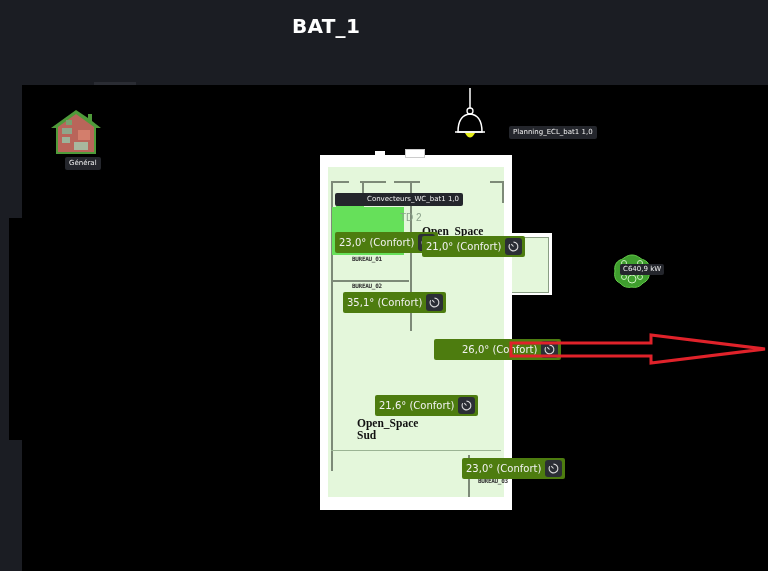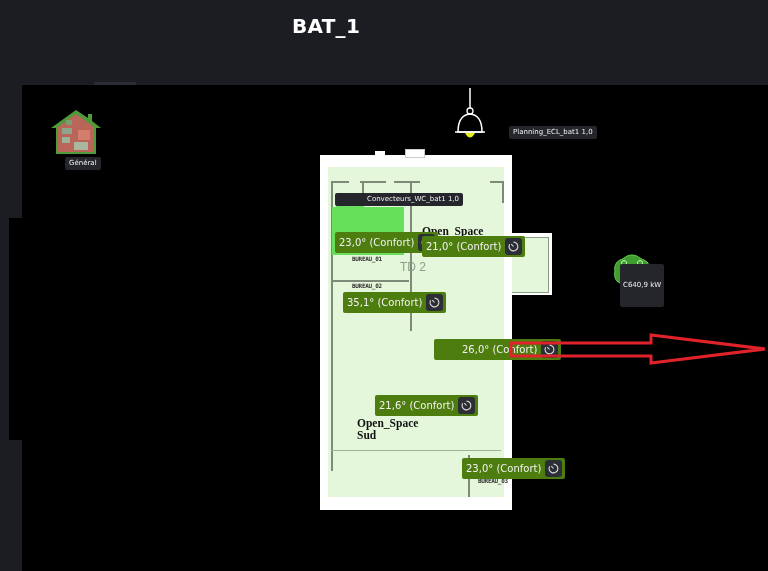--- a/index.html
+++ b/index.html
@@ -59,21 +59,21 @@
     .wall { position:absolute; background:#7d8a78; }
     .green-room { position:absolute; background:#66e05a; }
     .room-label {
       position:absolute; color:#111; font-weight:bold; font-size:11.5px;
       line-height:12px; font-family:Liberation Serif, serif;
     }
     .small-label {
       position:absolute; color:#333; font-size:6px; font-family:"DejaVu Sans Mono", monospace;
       font-weight:bold; letter-spacing:-0.3px;
     }
-    .td-label { position:absolute; color:#8aa08a; font-size:12px;margin-top:48px; }
+    .td-label { position:absolute; color:#8aa08a; font-size:10px; }
     .thermo {
       position:absolute; height:21px; background:#4d7c0f; color:#f2f2f2;
       border-radius:2px; display:flex; align-items:center;
       font-size:10px; font-family:"DejaVu Sans", sans-serif;
       padding:0 3px 0 4px; white-space:nowrap;justify-content:space-between;
     }
     .thermo .val { margin-right:4px; }
     .thermo .btn {
       width:17px; height:17px; border-radius:3px; background:#2b2e35;
       display:flex; align-items:center; justify-content:center;
@@ -213,18 +213,18 @@
 
 <div>
   <svg class="energy-icon" viewBox="0 0 40 36">
     <path d="M20 2 C26 2 28 6 32 7 C37 9 38 14 37 18 C38 23 36 28 31 30 C28 34 23 35 20 34 C16 35 11 34 8 30 C3 28 2 23 3 18 C2 13 4 9 8 7 C12 6 14 2 20 2 Z" fill="#3f9e2e" stroke="#66d04c" stroke-width="1"></path>
     <circle cx="20" cy="26" r="4" fill="none" stroke="#c9f0bd" stroke-width="1"></circle>
     <circle cx="12" cy="24" r="2.5" fill="none" stroke="#c9f0bd" stroke-width="1"></circle>
     <circle cx="28" cy="24" r="2.5" fill="none" stroke="#c9f0bd" stroke-width="1"></circle>
     <circle cx="12" cy="10" r="2.5" fill="none" stroke="#c9f0bd" stroke-width="1"></circle>
     <circle cx="28" cy="10" r="2.5" fill="none" stroke="#c9f0bd" stroke-width="1"></circle>
   </svg>
-  <div class="label" style="left:620px; top:264px; padding:17px 3px;">C640,9 kW</div>
+  <div class="label" style="left:620px; top:264px; padding:1px 3px;">C640,9 kW</div>
 </div>
 
 <svg class="arrow" viewBox="0 0 260 36">
   <polygon points="3,11 143,11 143,3 257,17 143,31 143,24 3,24" fill="none" stroke="#e0222a" stroke-width="3"></polygon>
 </svg>
 
 </body></html>

